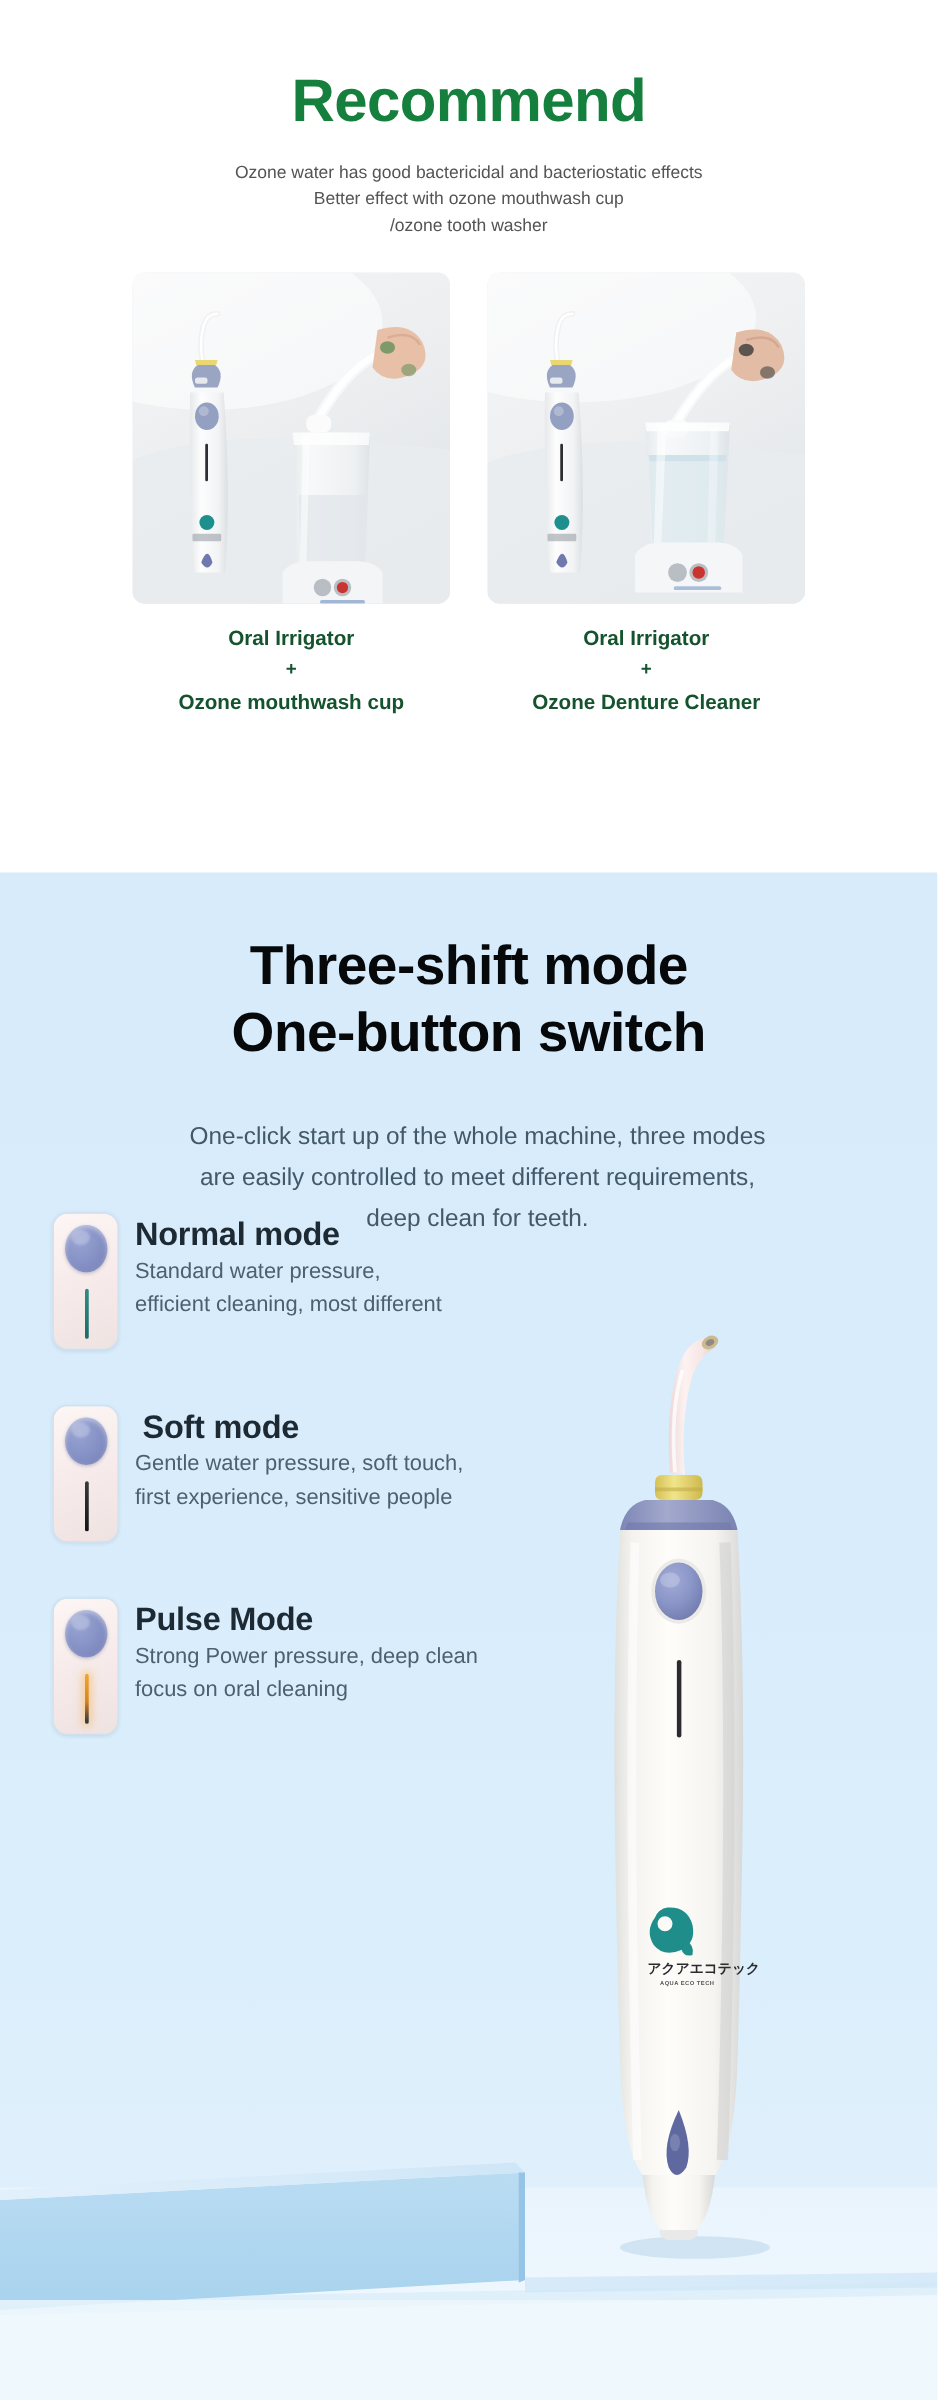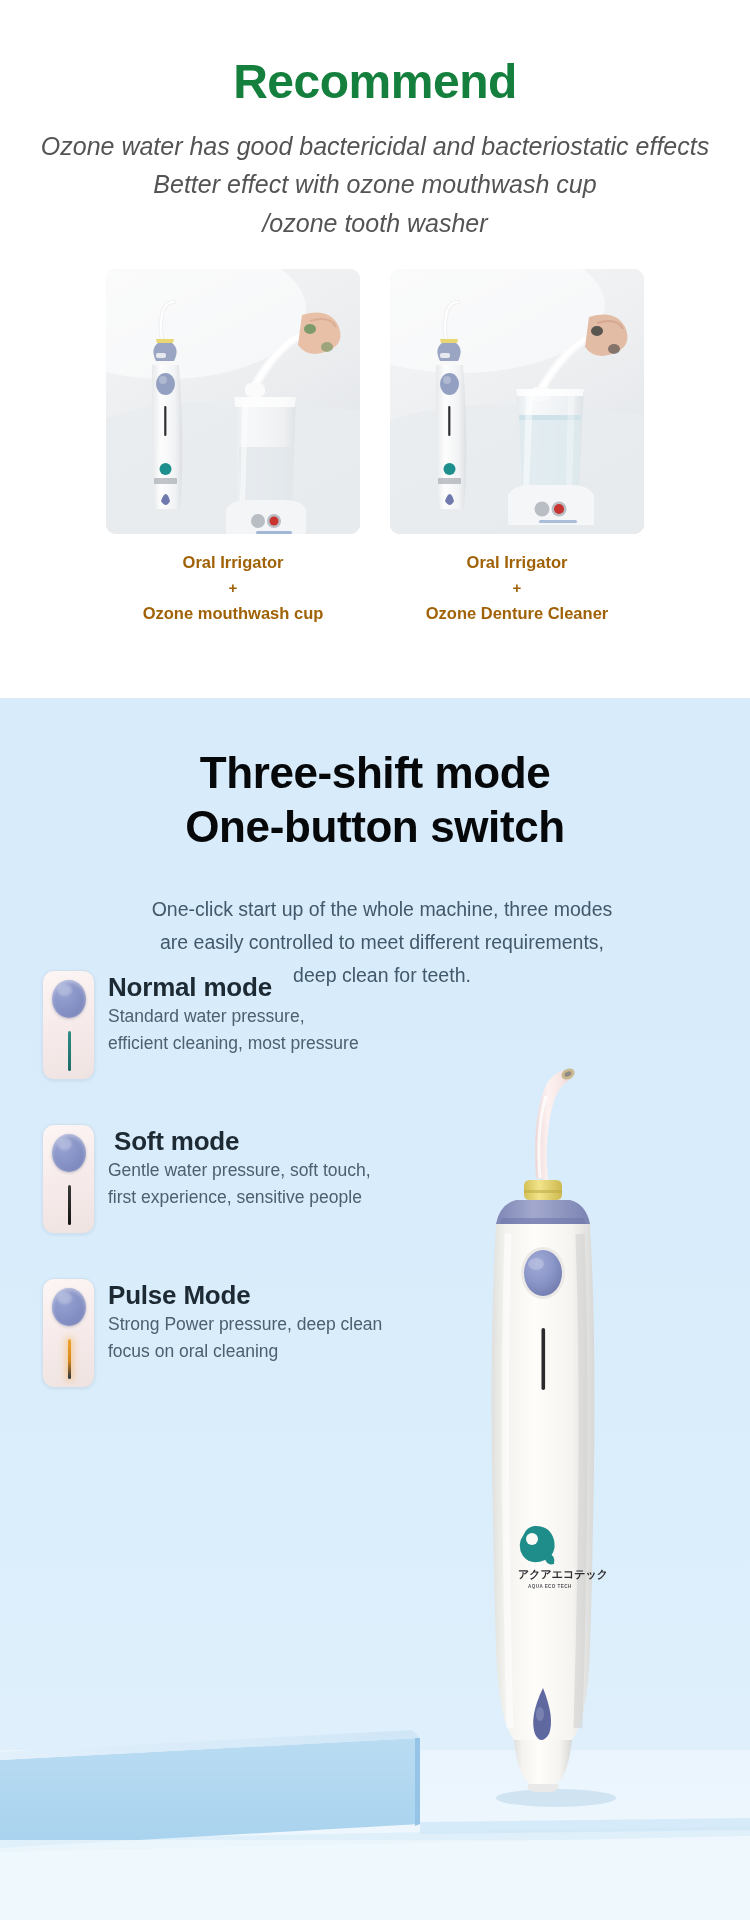--- a/index.html
+++ b/index.html
@@ -21,25 +21,24 @@
   .rec-title{
     text-align:center;
     font-size:48px;
     font-weight:bold;
     letter-spacing:-0.5px;
     color:#15803d;
     line-height:1.18;
   }
   .rec-sub{
     text-align:center;
-    font-size:25px;
+    font-size:14px;
     color:#545454;
     line-height:1.55;
     margin-top:16px;
-    font-style:italic;
   }
   .rec-sub div{ white-space:nowrap; }
 
   .cards{
     display:flex;
     justify-content:center;
     gap:30px;
     margin-top:26px;
   }
   .card{ width:254px; }
@@ -49,21 +48,21 @@
     overflow:hidden;
     position:relative;
     background:#eef0f2;
   }
   .photo svg{display:block;width:100%;height:100%;}
   .cap{
     margin-top:15px;
     text-align:center;
     font-size:16.5px;
     font-weight:bold;
-    color:#a16207;
+    color:#14532d;
     line-height:1.62;
   }
   .cap .plus{font-size:15px;}
 
   
   .sec-modes{
     position:relative;
     width:750px; height:1222px;
     background:linear-gradient(180deg,#d7ebfa 0%,#d9ecfb 40%,#dbeefb 68%,#e2f1fc 100%);
     overflow:hidden;
@@ -377,21 +376,21 @@
 
     <div class="mode-row">
       <div class="swbox">
         <div class="swbtn"></div>
         <div class="swline normal"></div>
       </div>
       <div class="mode-txt">
         <div class="mode-name">Normal mode</div>
         <div class="mode-desc">
           <div>Standard water pressure,</div>
-          <div>efficient cleaning, most pressure</div>
+          <div>efficient cleaning, most different</div>
         </div>
       </div>
     </div>
 
     <div class="mode-row">
       <div class="swbox">
         <div class="swbtn"></div>
         <div class="swline soft"></div>
       </div>
       <div class="mode-txt">

